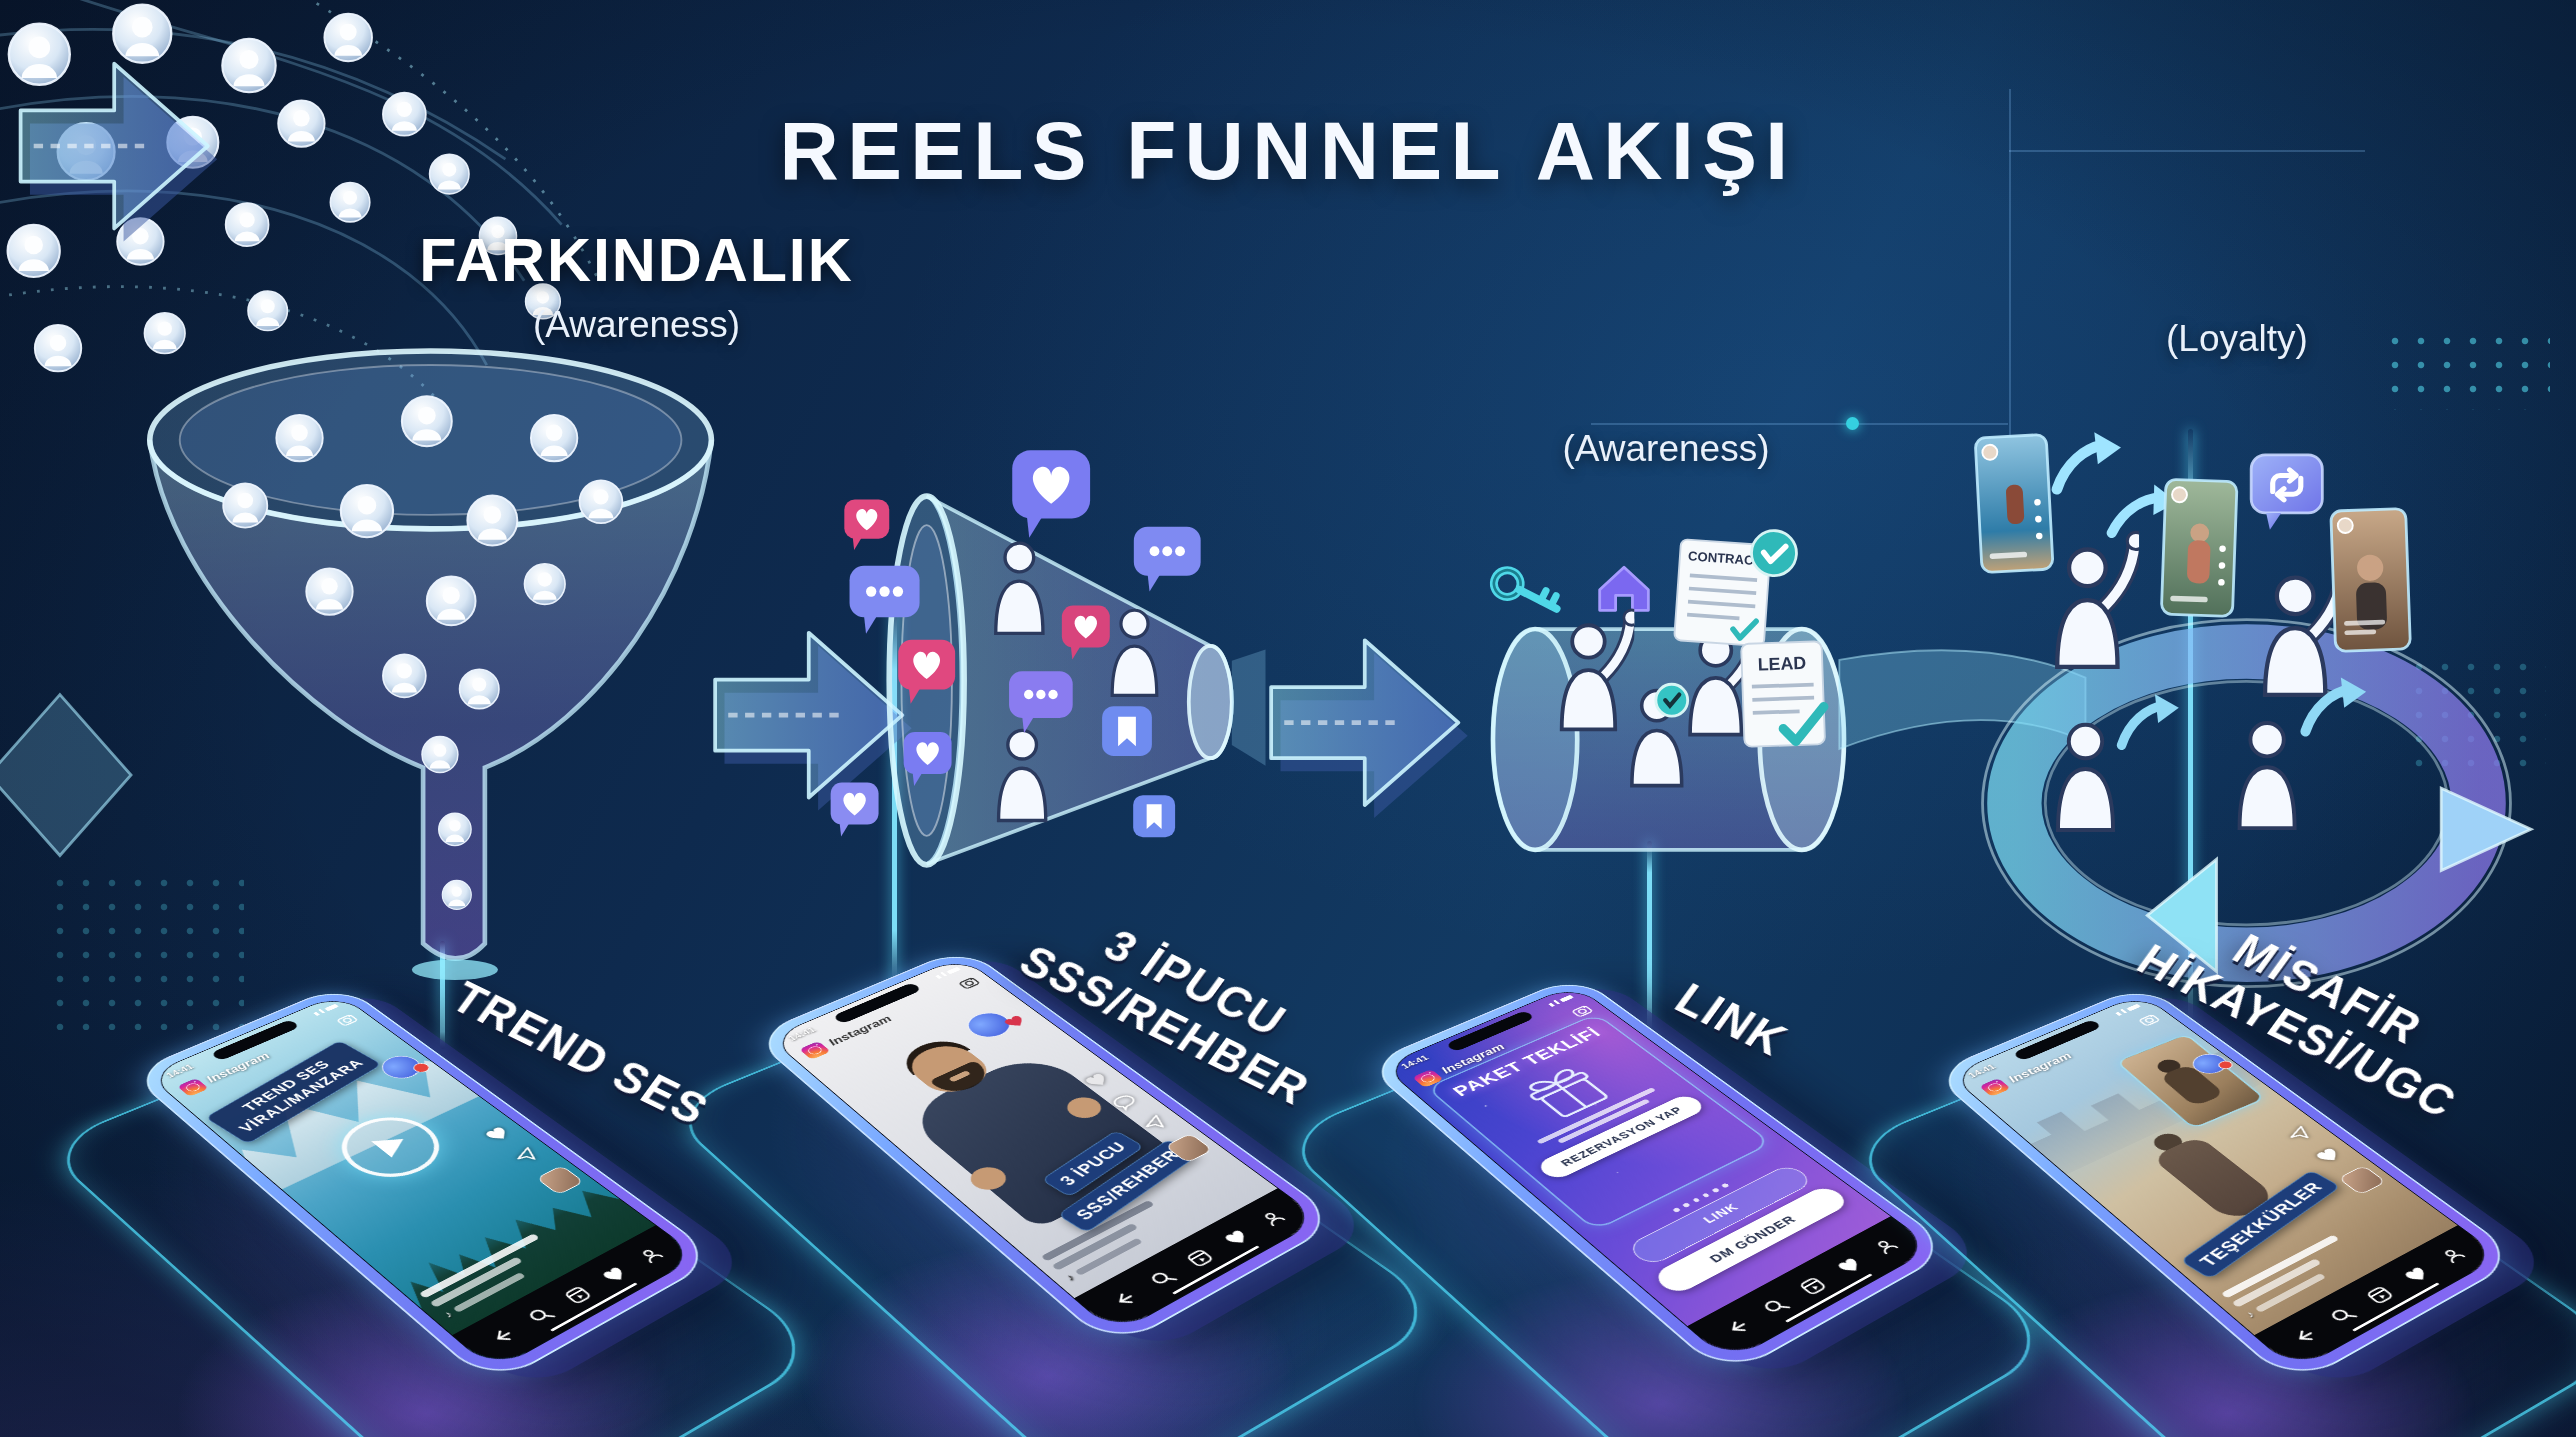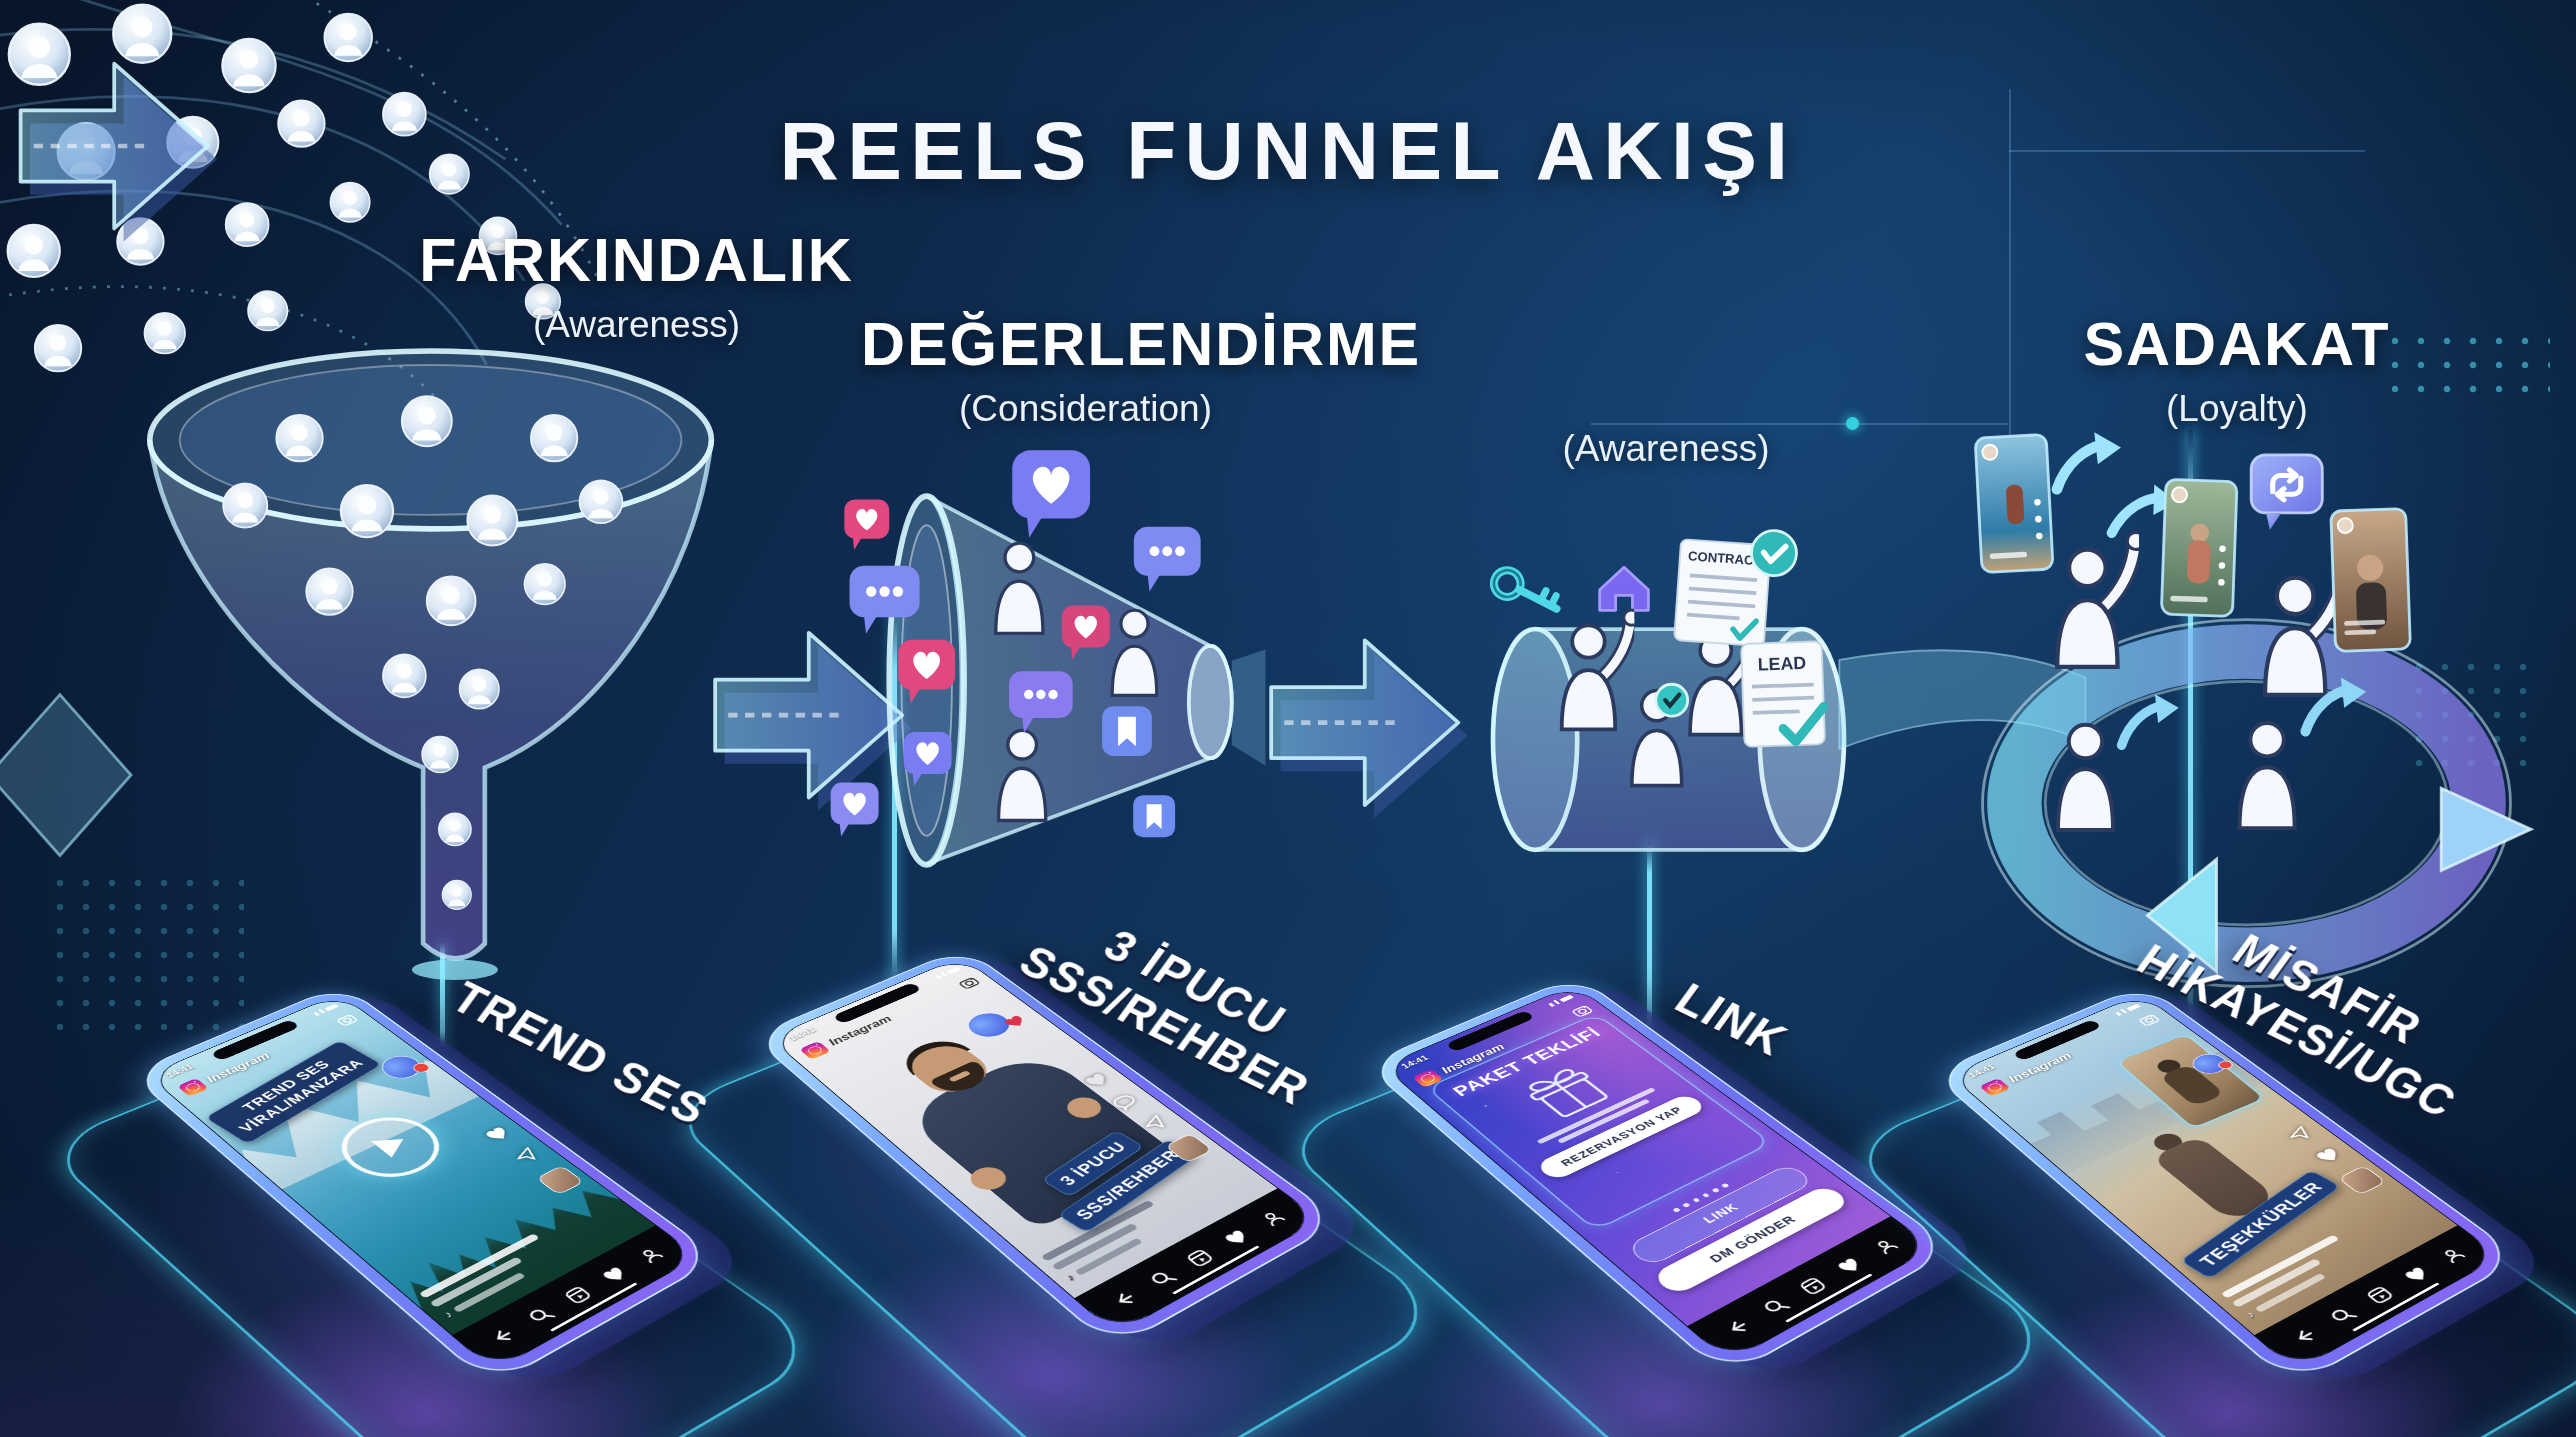--- a/index.html
+++ b/index.html
@@ -466,29 +466,24 @@
       </g>
     </g>
   </svg>
 
   <h1 class="title">REELS FUNNEL AKIŞI</h1>
 
   <div class="stage" style="left:412px;top:225px;width:449px;">
     <div class="l1">FARKINDALIK</div>
     <div class="l2">(Awareness)</div>
   </div>
-  <div class="stage" style="left:861px;top:309px;width:449px;">
-    <div class="l1">DEĞERLENDİRME</div>
-    <div class="l2">(Consideration)</div>
-  </div>
   <div class="stage" style="left:1460px;top:419px;width:412px;">
     <div class="l2">(Awareness)</div>
   </div>
   <div class="stage" style="left:2031px;top:309px;width:412px;">
-    <div class="l1">SADAKAT</div>
     <div class="l2">(Loyalty)</div>
   </div>
 
   <div class="vline" style="left:440px;top:941px;height:108px;"></div>
   <div class="vline" style="left:892px;top:608px;height:384px;"></div>
   <div class="vline" style="left:1647px;top:841px;height:198px;"></div>
   <div class="vline" style="left:2188px;top:429px;height:618px;z-index:3;"></div>
 
   <div class="sidelabel" style="left:426px;top:1028px;width:309px;">
     <div>TREND SES</div>

